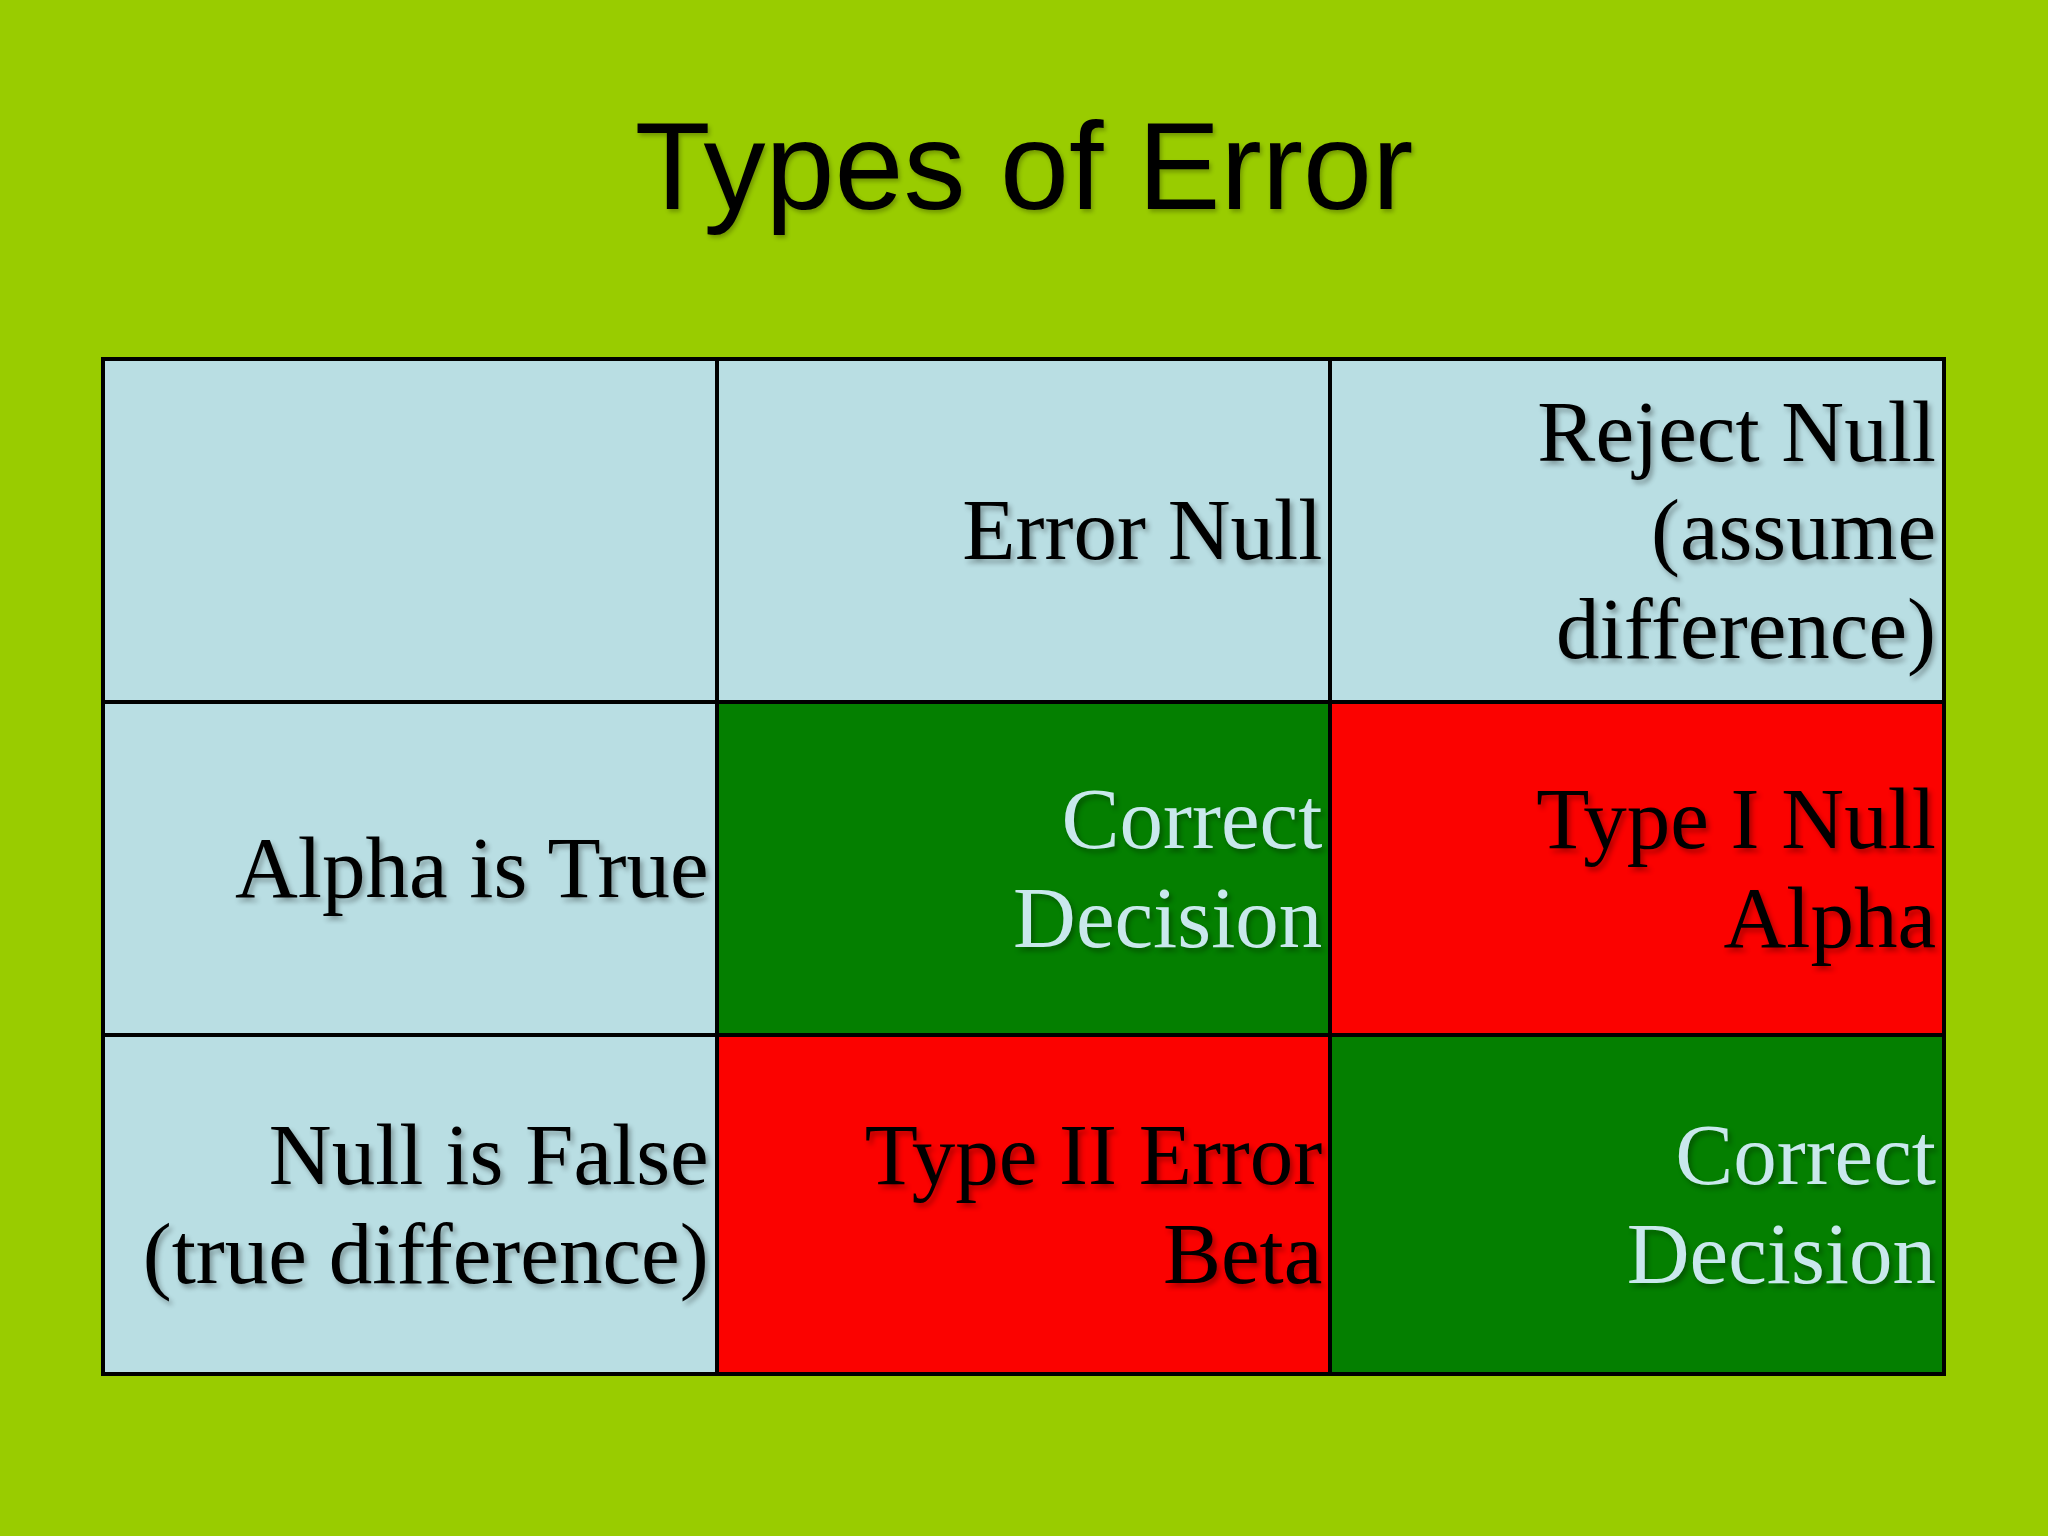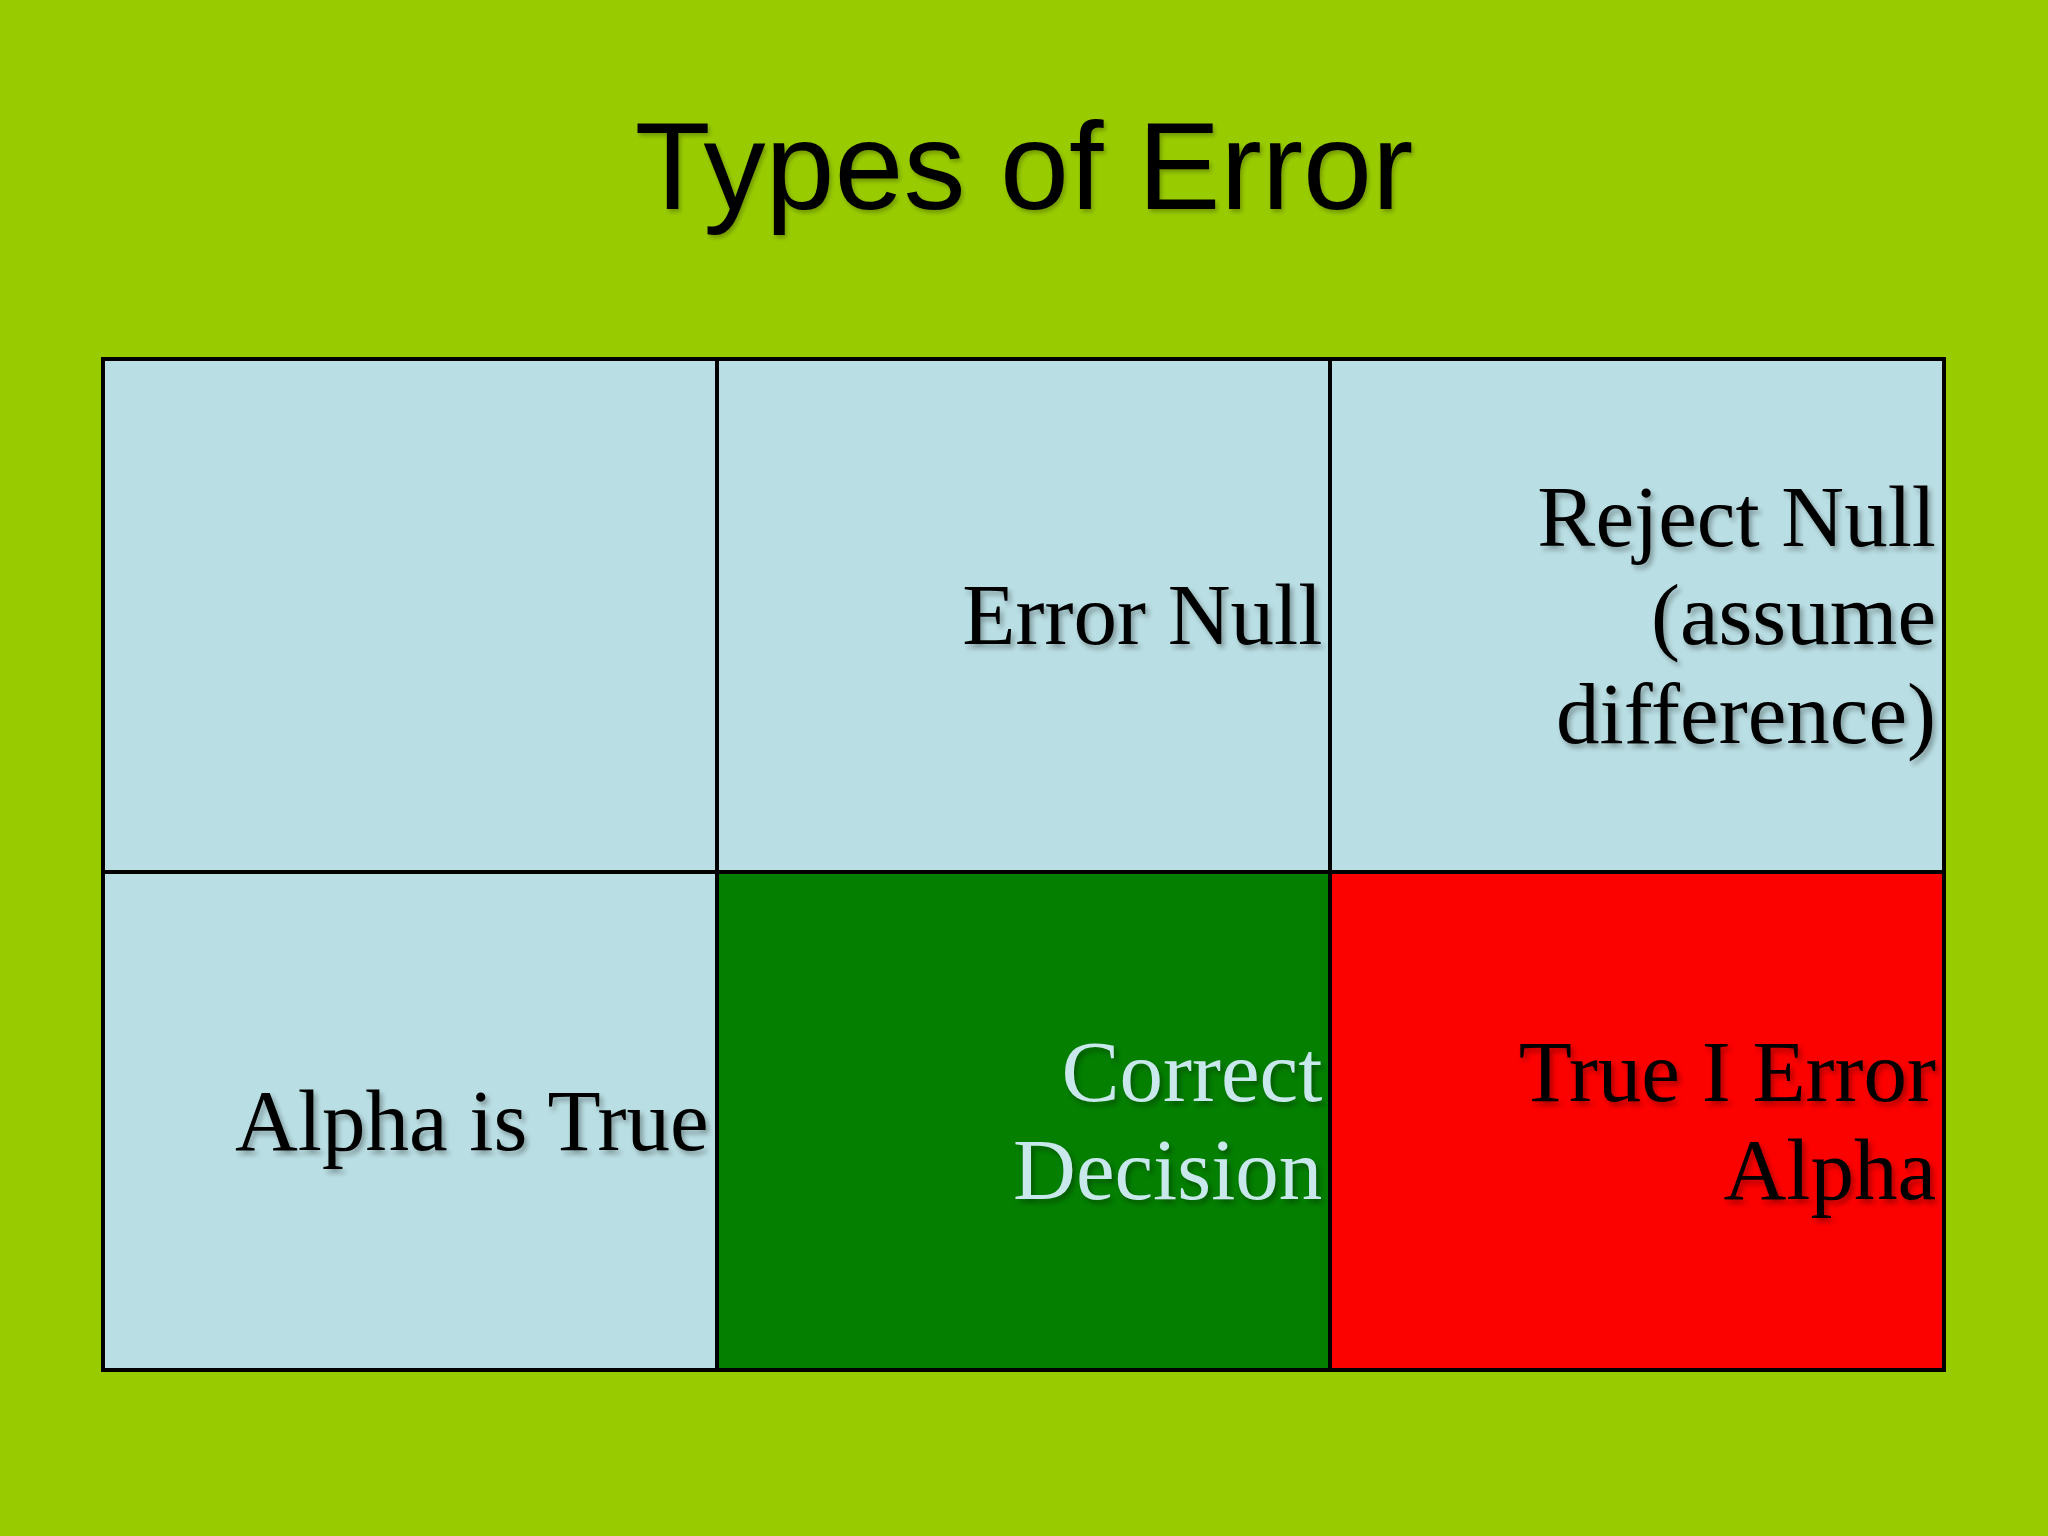--- a/index.html
+++ b/index.html
@@ -63,17 +63,25 @@
       <td class="v-blue"></td>
       <td class="v-blue">Error Null</td>
       <td class="v-blue">Reject Null
 (assume
 difference)</td>
     </tr>
     <tr class="r2">
       <td class="v-blue">Alpha is True</td>
       <td class="v-green">Correct
 Decision</td>
-      <td class="v-red">True I Error
+      <td class="v-red">Type I Null
 Alpha</td>
+    </tr>
+    <tr class="r3">
+      <td class="v-blue">Null is False
+(true difference)</td>
+      <td class="v-red">Type II Error
+Beta</td>
+      <td class="v-green">Correct
+Decision</td>
     </tr>
   </tbody>
 </table>
 
 </body></html>

